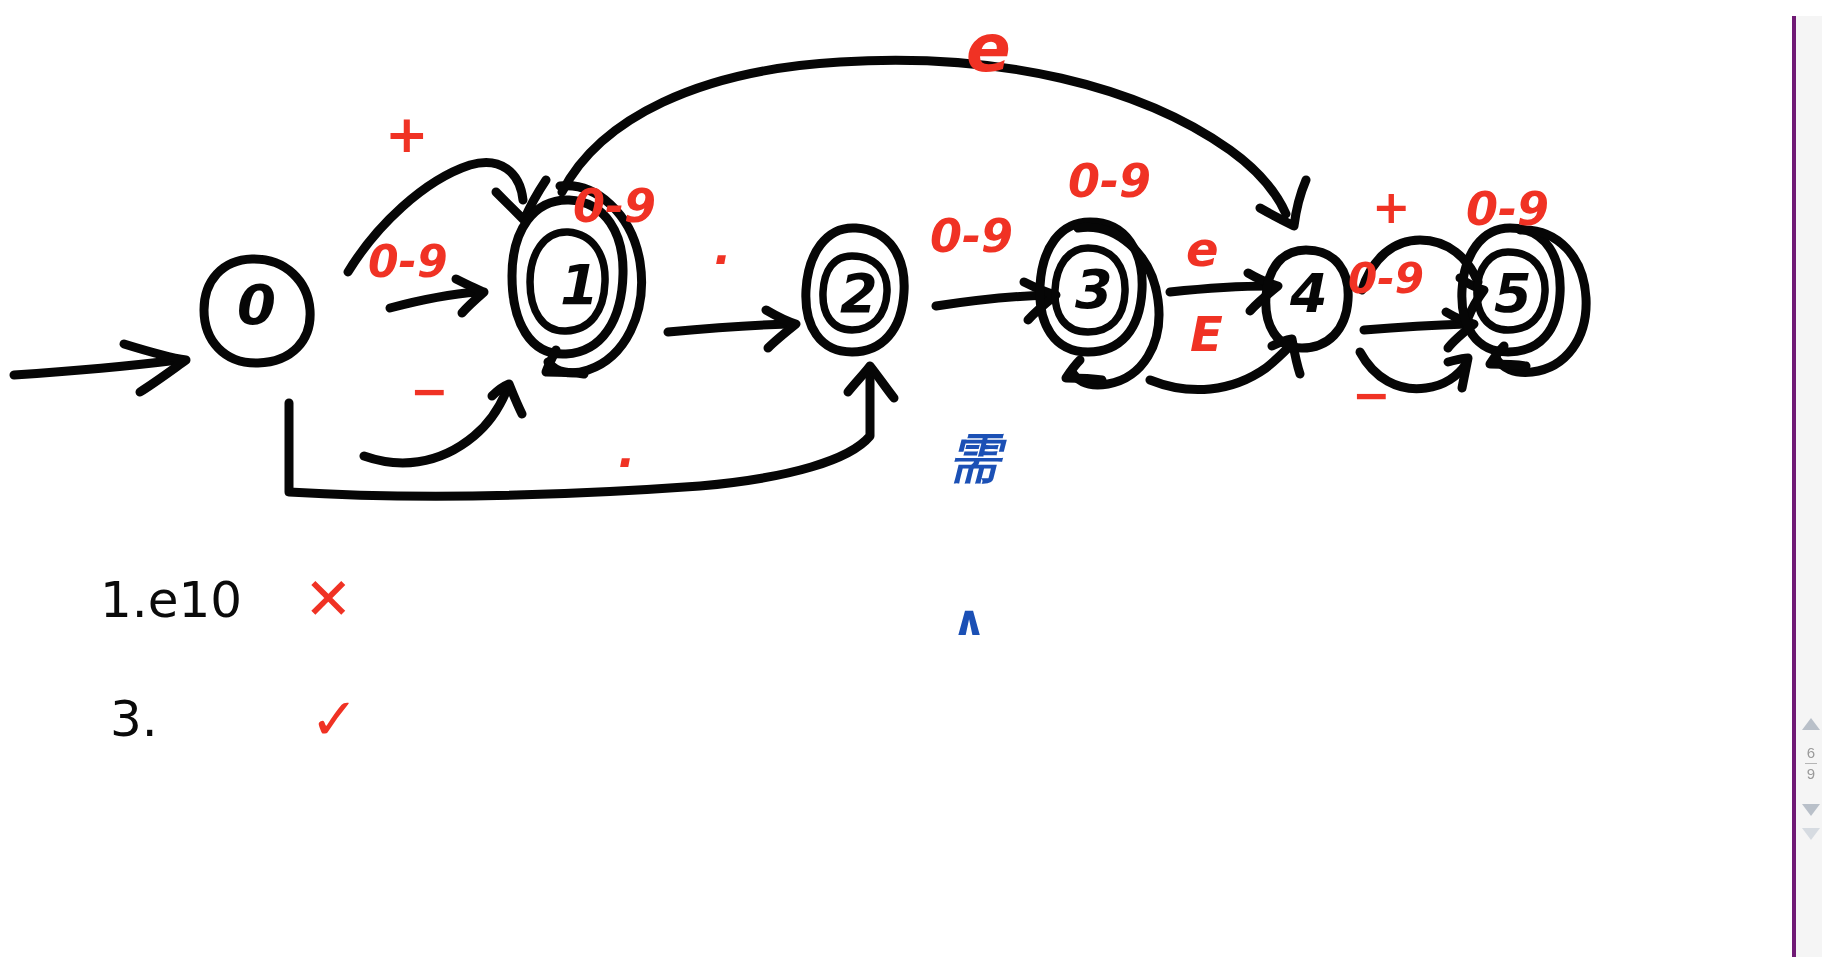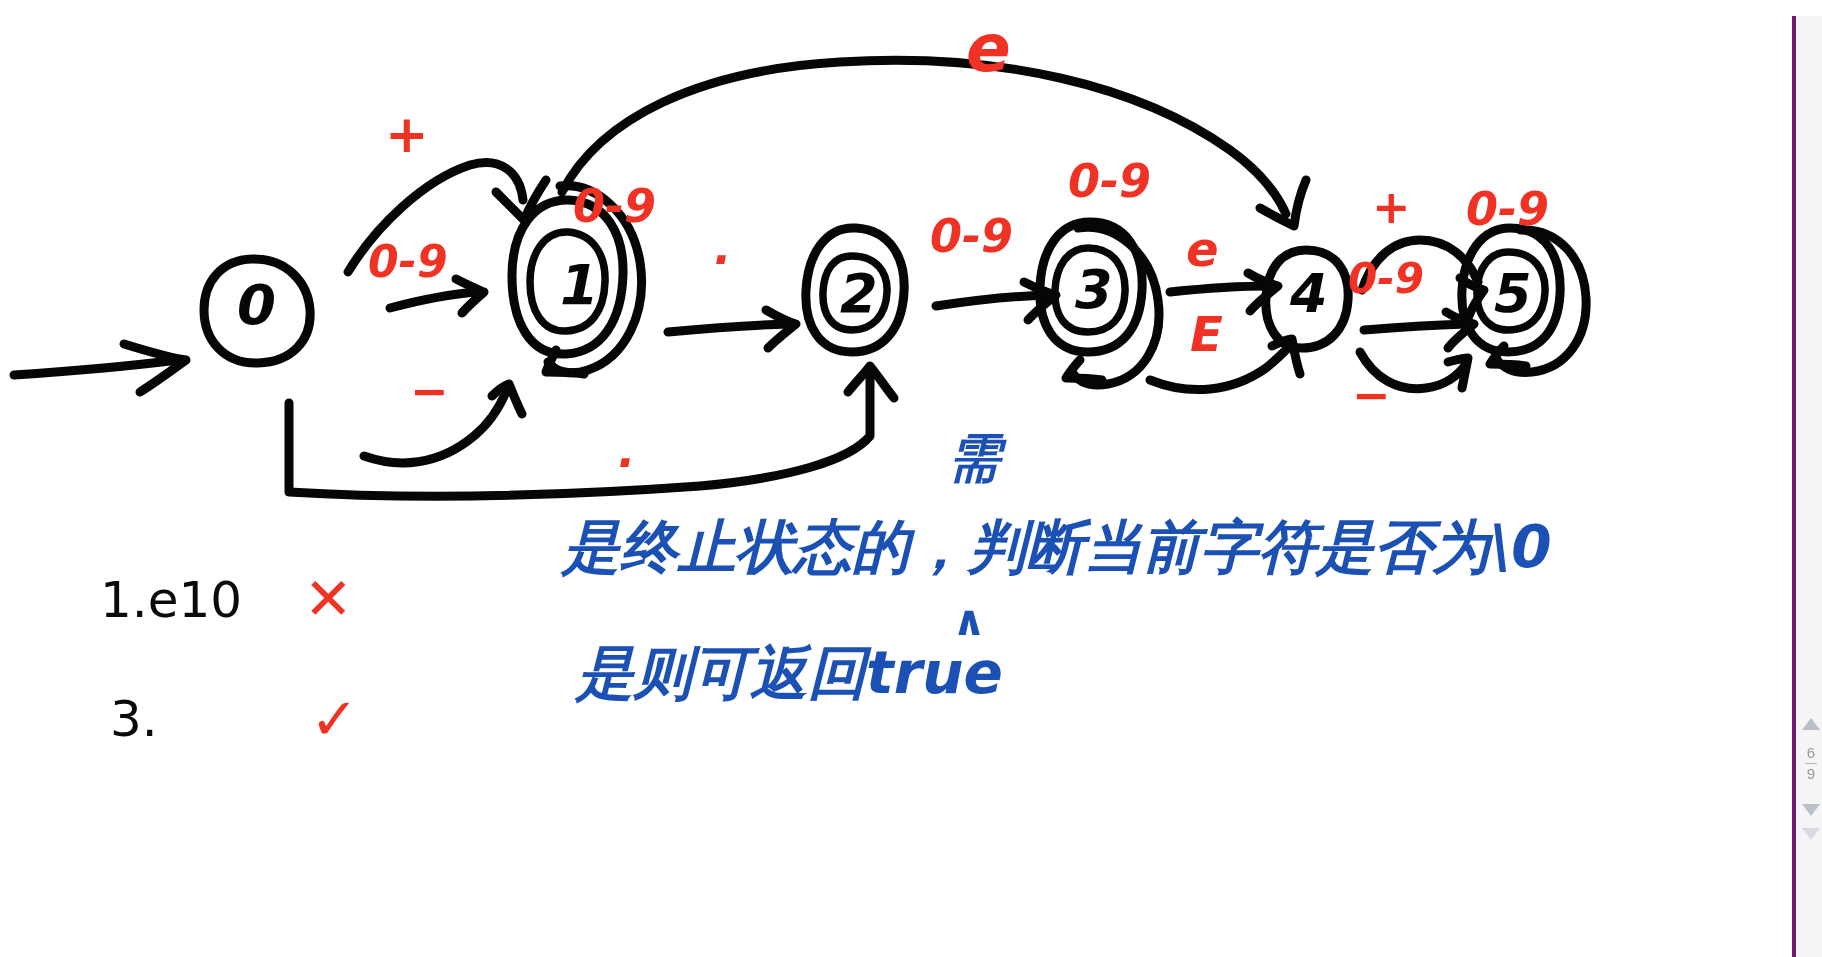--- a/index.html
+++ b/index.html
@@ -274,25 +274,23 @@
     <div class="lbl lbl-red" style="left:304px; top:570px; font-size:58px; font-style:normal; font-weight:500;">✕</div>
   </div>
 
   <div>
     <div class="lbl lbl-black" style="left:110px; top:694px; font-size:50px; font-weight:500;">3.</div>
     <div class="lbl lbl-red" style="left:310px; top:690px; font-size:58px; font-style:normal; font-weight:500;">✓</div>
   </div>
 
   <div class="lbl lbl-blue" style="left:948px; top:432px; font-size:52px;">需</div>
 
-  <div class="lbl lbl-blue" style="left:562px; top:518px; font-size:58px;">是终止状态的，判断当前字符是否为\0</div>
 
   <div class="lbl lbl-blue" style="left:952px; top:600px; font-size:42px; font-style:normal;">∧</div>
 
-  <div class="lbl lbl-blue" style="left:576px; top:644px; font-size:58px;">是则可返回true</div>
 
 </div>
 
 <div id="scrollbar">
 
   <div class="scroll-arrow" style="top:700px;">
     <svg width="22" height="16" viewBox="0 0 22 16">
       <polygon points="11,2 20,14 2,14" fill="#b9c0c9"></polygon>
     </svg>
   </div>

